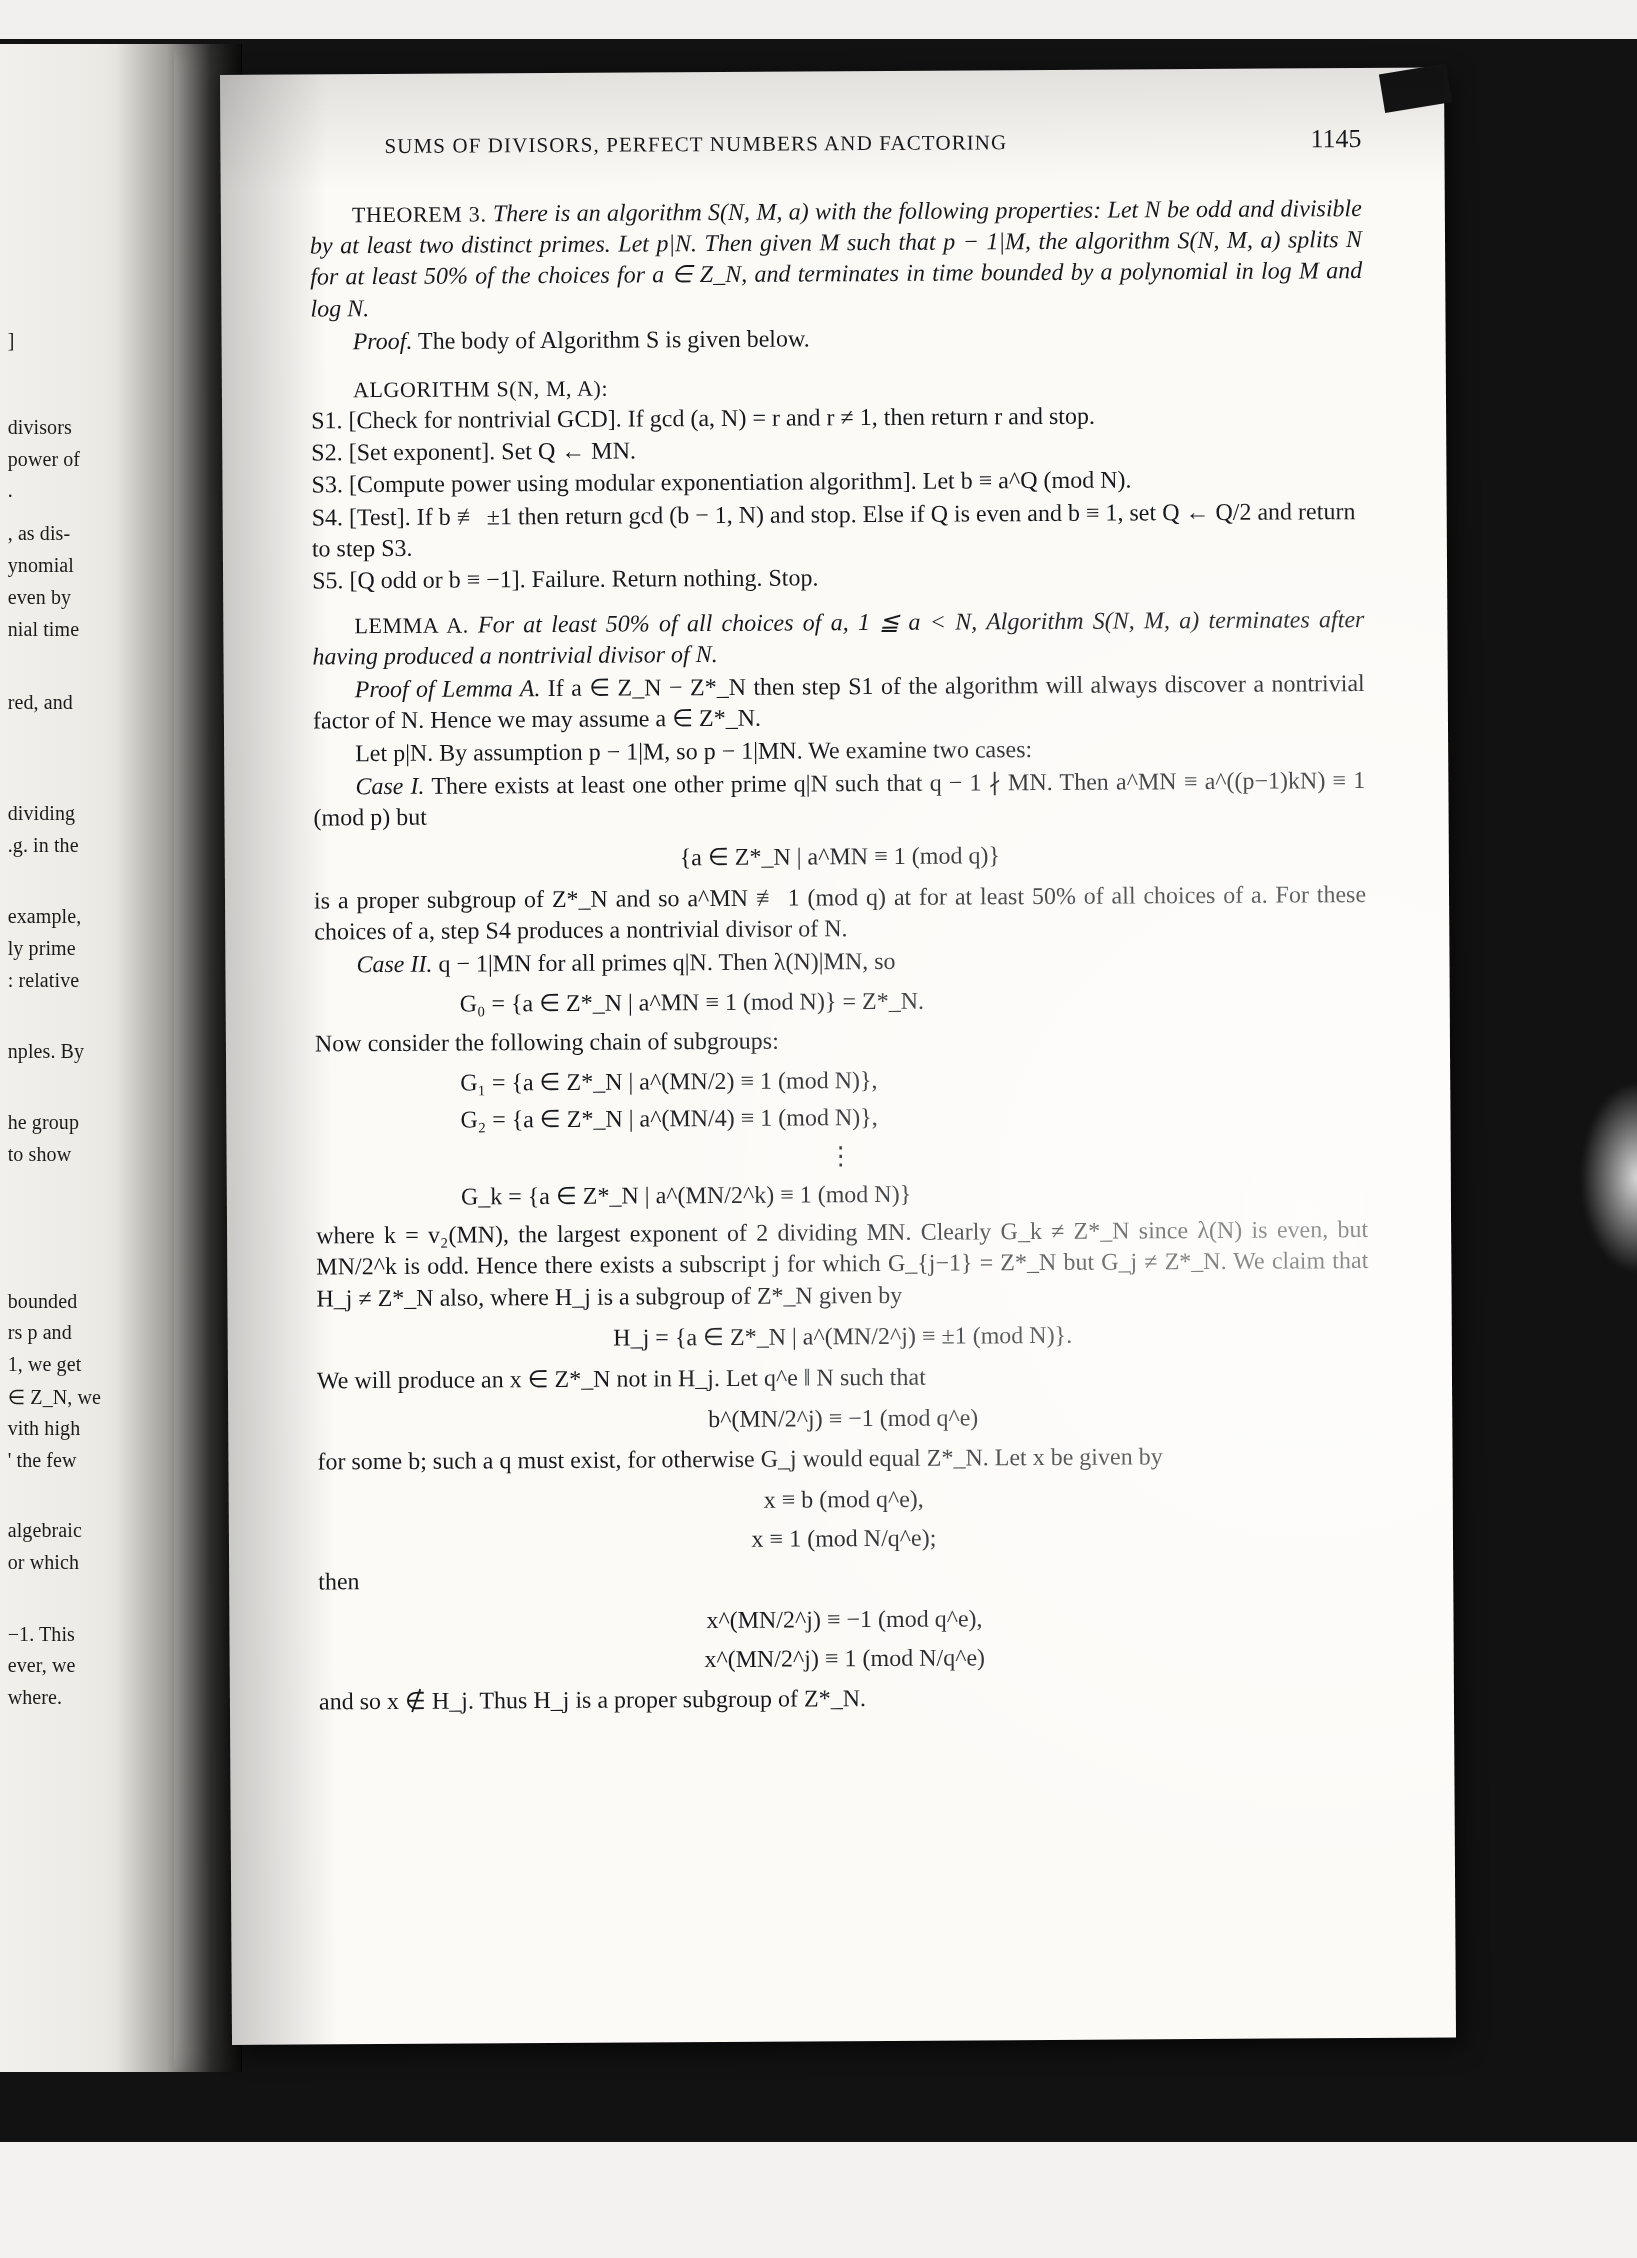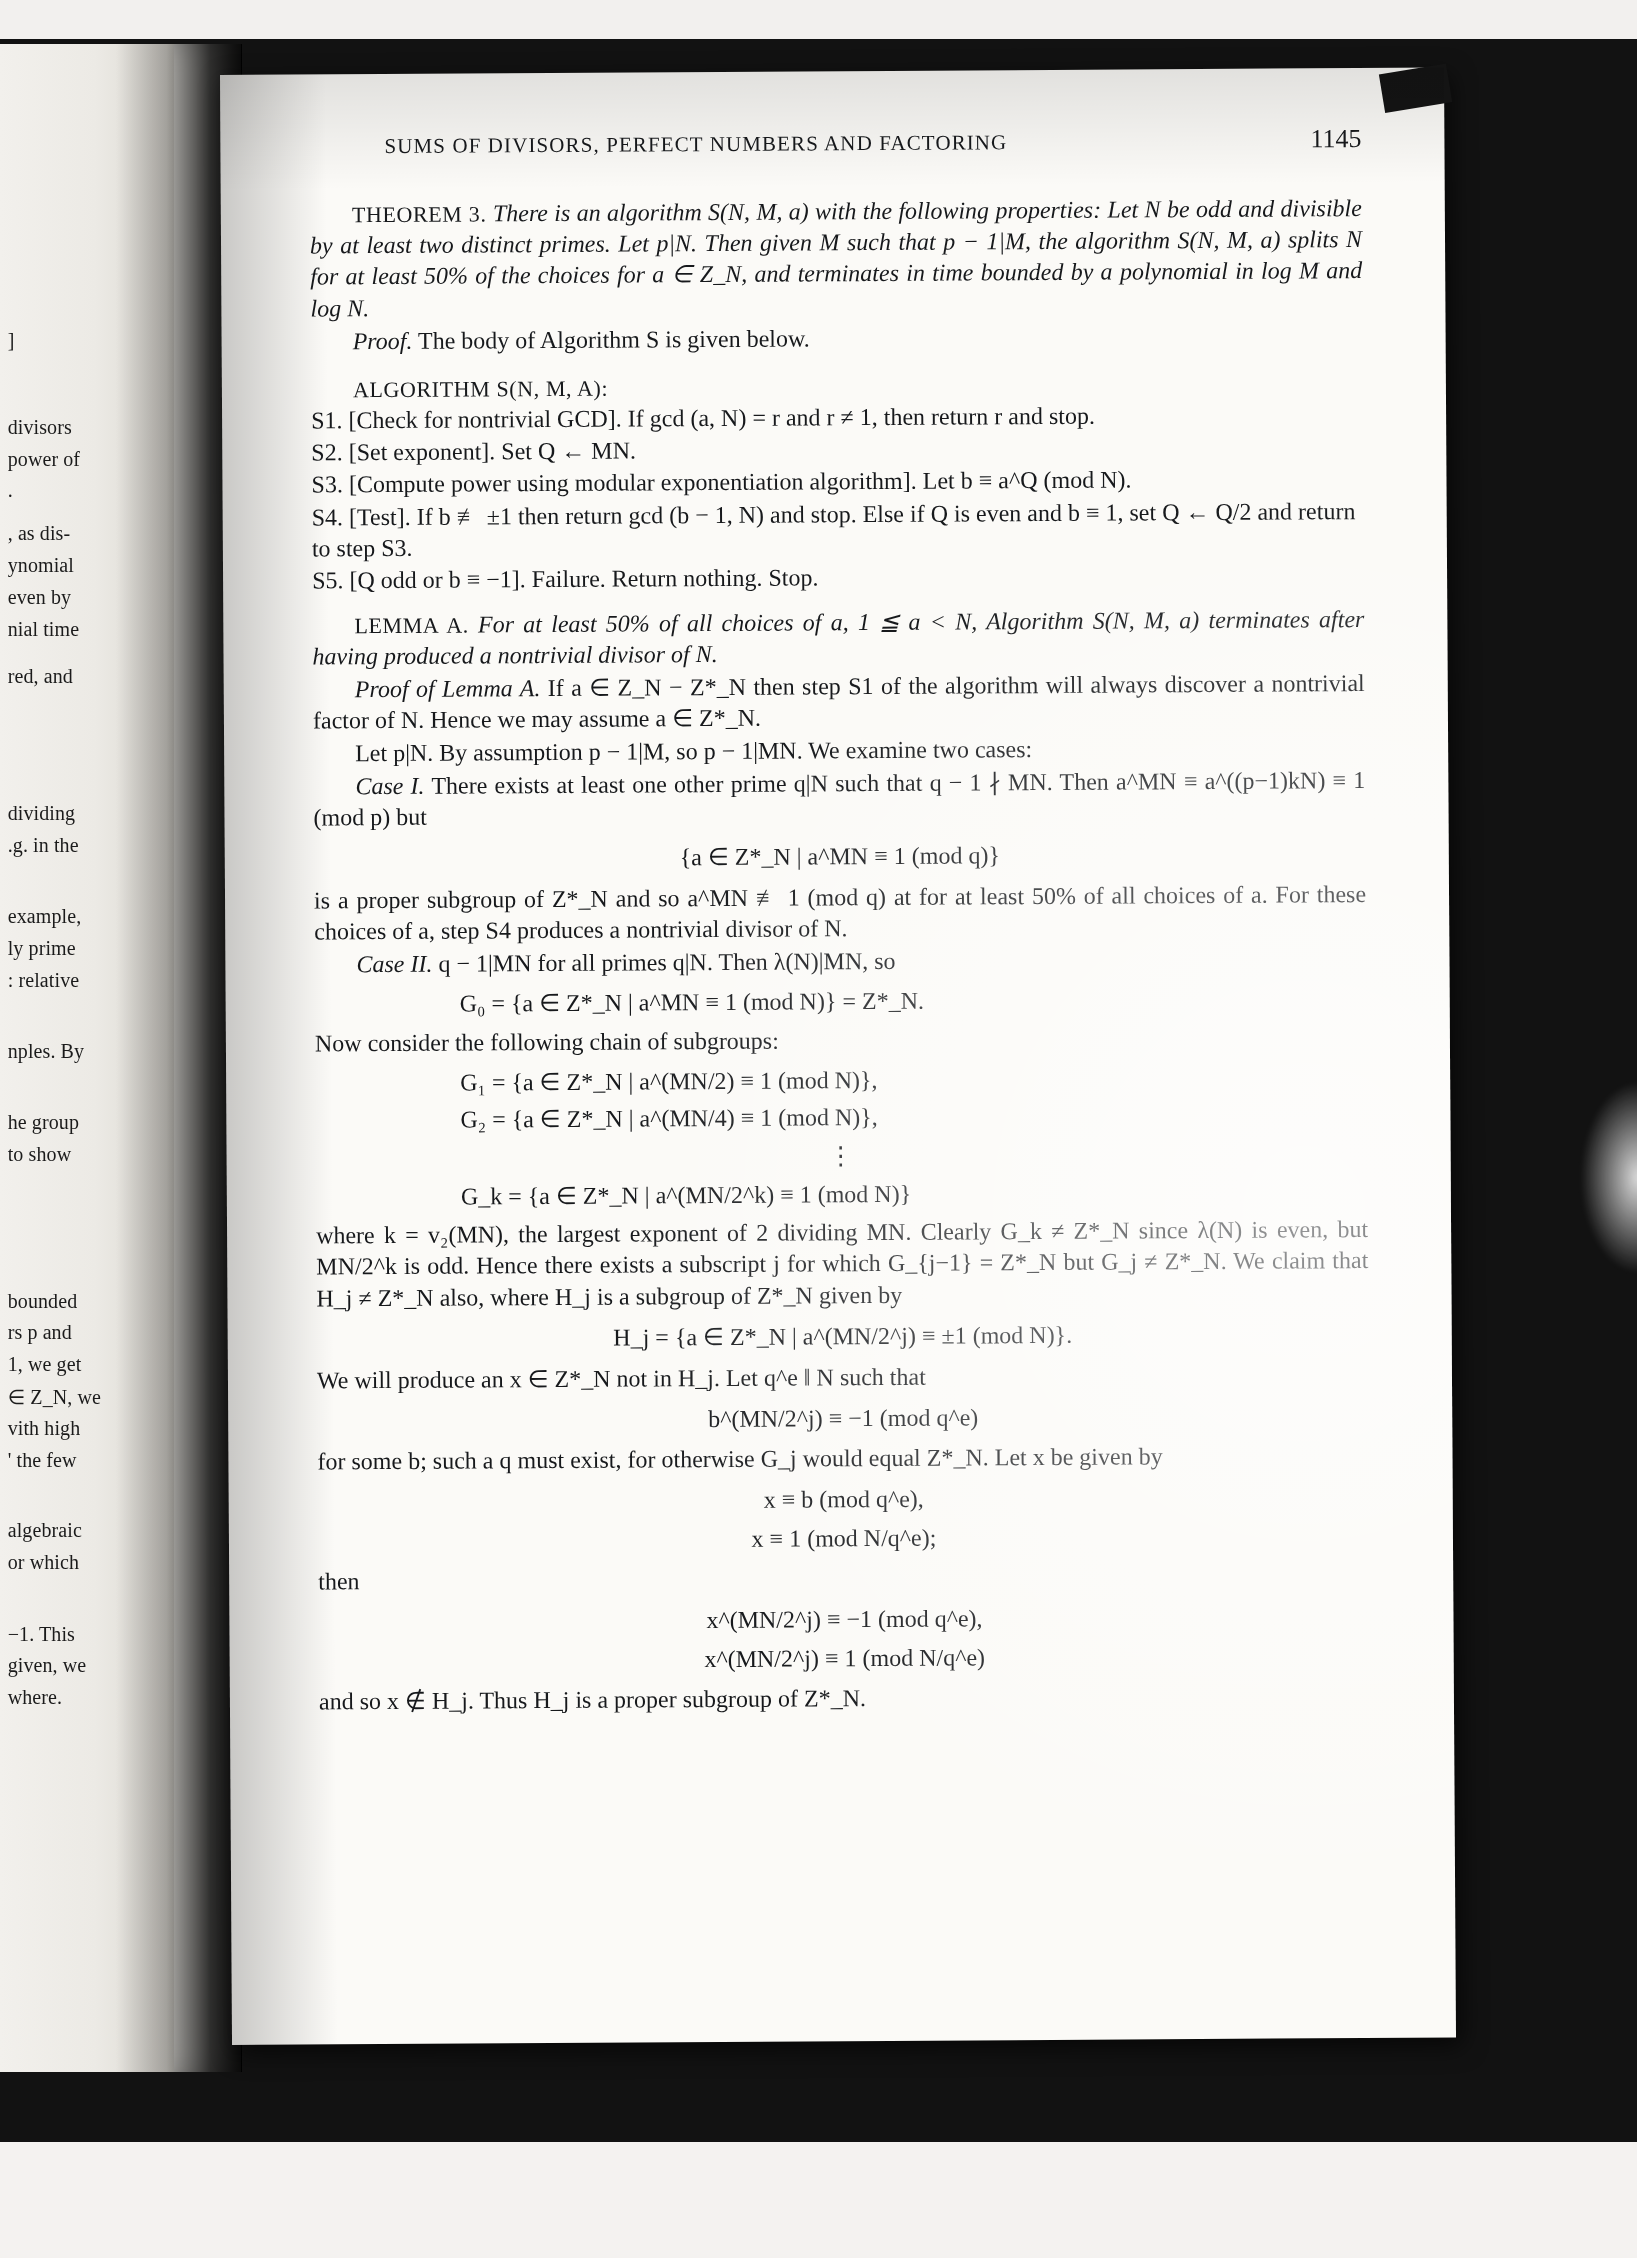--- a/index.html
+++ b/index.html
@@ -196,39 +196,39 @@
 <div class="left-page">
   <div class="left-page-inner"></div>
   <div class="frag" style="top:285px">]</div>
   <div class="frag" style="top:372px">divisors</div>
   <div class="frag" style="top:404px">power of</div>
   <div class="frag" style="top:435px">.</div>
   <div class="frag" style="top:478px">, as dis-</div>
   <div class="frag" style="top:510px">ynomial</div>
   <div class="frag" style="top:542px">even by</div>
   <div class="frag" style="top:574px">nial time</div>
-  <div class="frag" style="top:621px">red, and</div>
+  <div class="frag" style="top:647px">red, and</div>
   <div class="frag" style="top:758px">dividing</div>
   <div class="frag" style="top:790px">.g. in the</div>
   <div class="frag" style="top:861px">example,</div>
   <div class="frag" style="top:893px">ly prime</div>
   <div class="frag" style="top:925px">: relative</div>
   <div class="frag" style="top:996px">nples. By</div>
   <div class="frag" style="top:1067px">he group</div>
   <div class="frag" style="top:1099px"> to show</div>
   <div class="frag" style="top:1246px">bounded</div>
   <div class="frag" style="top:1277px">rs p and</div>
   <div class="frag" style="top:1309px">1, we get</div>
   <div class="frag" style="top:1341px">∈ Z_N, we</div>
   <div class="frag" style="top:1373px">vith high</div>
   <div class="frag" style="top:1405px">' the few</div>
   <div class="frag" style="top:1475px">algebraic</div>
   <div class="frag" style="top:1507px">or which</div>
   <div class="frag" style="top:1579px">−1. This</div>
-  <div class="frag" style="top:1610px">given, we</div>
+  <div class="frag" style="top:1610px">ever, we</div>
   <div class="frag" style="top:1642px">where.</div>
 </div>
 <div class="gutter"></div>
 
 <div class="page">
   <div class="page-corner"></div>
 
   <div class="content">
 
     <div class="runhead">

